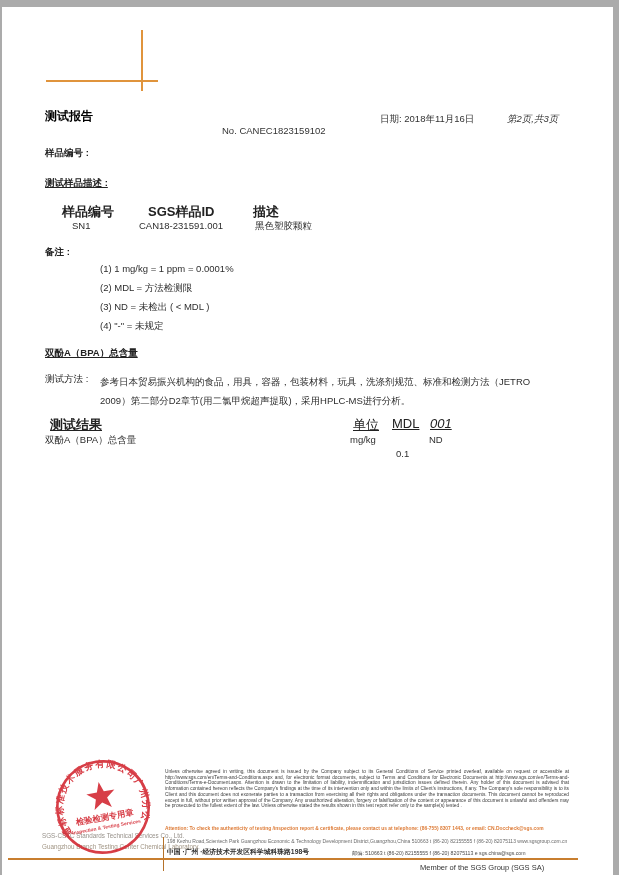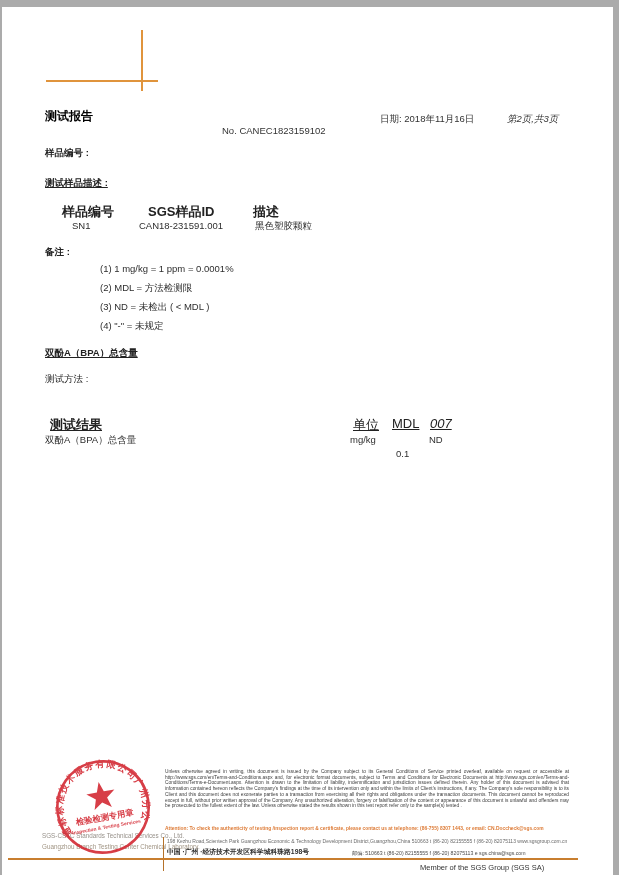--- a/index.html
+++ b/index.html
@@ -54,25 +54,26 @@
   <div class="abs txt" style="left:255px;top:220px;">黑色塑胶颗粒</div>
 
   <div class="abs lbl" style="left:45px;top:246px;">备注 :</div>
   <div class="abs txt" style="left:100px;top:263px;">(1) 1 mg/kg = 1 ppm = 0.0001%</div>
   <div class="abs txt" style="left:100px;top:282px;">(2) MDL = 方法检测限</div>
   <div class="abs txt" style="left:100px;top:301px;">(3) ND = 未检出 ( &lt; MDL )</div>
   <div class="abs txt" style="left:100px;top:320px;">(4) "-" = 未规定</div>
 
   <div class="abs lbl u" style="left:45px;top:347px;">双酚A（BPA）总含量</div>
   <div class="abs lbl" style="left:45px;top:373px;font-weight:400;">测试方法 :</div>
+  <div class="abs txt" style="left:100px;top:372px;width:452px;line-height:19px;">参考日本贸易振兴机构的食品，用具，容器，包装材料，玩具，洗涤剂规范、标准和检测方法（JETRO 2009）第二部分D2章节(用二氯甲烷超声提取)，采用HPLC-MS进行分析。</div>
 
   <div class="abs th u" style="left:50px;top:416px;">测试结果</div>
   <div class="abs th u" style="left:353px;top:416px;font-weight:400;">单位</div>
   <div class="abs th u" style="left:392px;top:416px;font-weight:400;">MDL</div>
-  <div class="abs th u i" style="left:430px;top:416px;font-weight:400;">007</div>
+  <div class="abs th u i" style="left:430px;top:416px;font-weight:400;">001</div>
   <div class="abs txt" style="left:45px;top:434px;">双酚A（BPA）总含量</div>
   <div class="abs txt" style="left:350px;top:434px;text-align:right;">mg/kg</div>
   <div class="abs txt" style="left:396px;top:448px;">0.1</div>
   <div class="abs txt" style="left:429px;top:434px;">ND</div>
 
   <div class="abs company" style="left:42px;top:832px;">SGS-CSTC Standards Technical Services Co., Ltd.</div>
   <div class="abs company" style="left:42px;top:843px;color:#a09483;">Guangzhou Branch Testing Center Chemical Laboratory.</div>
 
   <svg class="abs seal" style="left:50px;top:757px;" width="106" height="100" viewBox="0 0 120 114">
     <circle cx="60" cy="57" r="52" fill="none" stroke="#d2242e" stroke-width="3"></circle>

